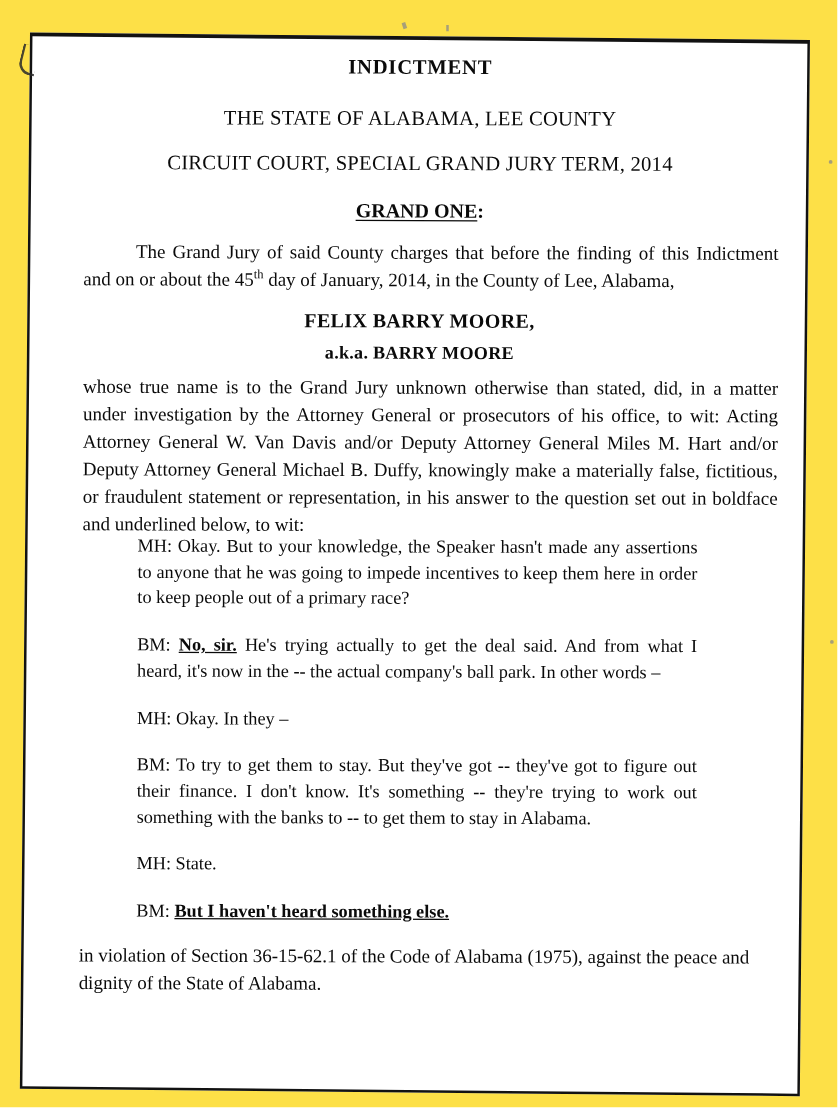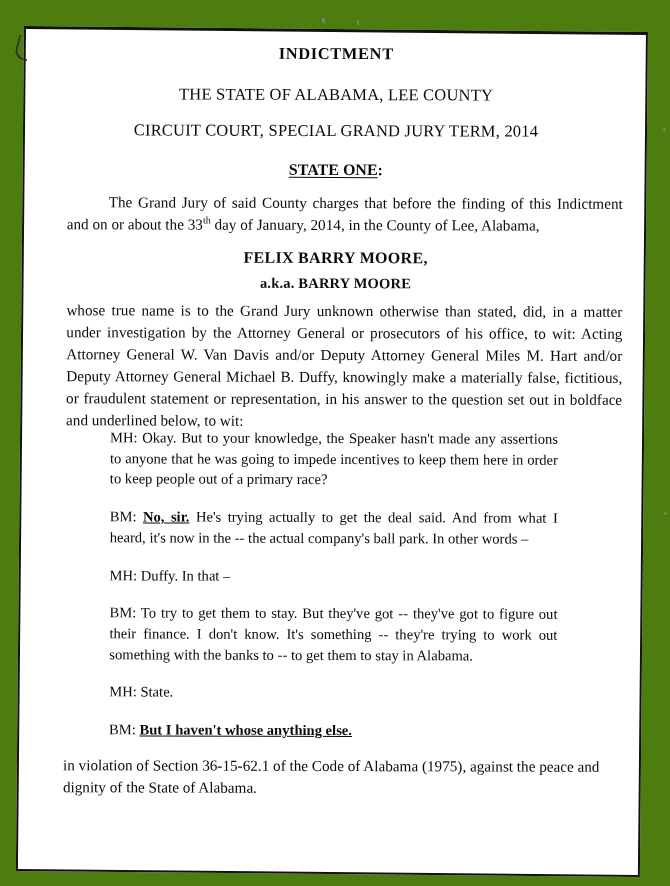--- a/index.html
+++ b/index.html
@@ -6,21 +6,21 @@
   html, body {
     margin: 0;
     padding: 0;
     background: #ffffff;
   }
 
   #page-root {
     position: relative;
     width: 670px;
     height: 886px;
-    background: #4d7c0f;
+    background: #fde047;
     overflow: hidden;
     font-family: "Liberation Serif", "DejaVu Serif", serif;
     color: #0a0a0a;
   }
 
   
   .speck {
     position: absolute;
     background: #8a8a8a;
     opacity: 0.75;
@@ -213,36 +213,36 @@
 
   <div class="content">
 
     <div class="doc-title">INDICTMENT</div>
 
     <div class="court-line-1">THE STATE OF ALABAMA, LEE COUNTY</div>
 
     <div class="court-line-2">CIRCUIT COURT, SPECIAL GRAND JURY TERM, 2014</div>
 
     <div class="count-heading">
-      <span class="ul">STATE ONE</span><span>:</span>
+      <span class="ul">GRAND ONE</span><span>:</span>
     </div>
 
-    <div class="charge-para"><span>The Grand Jury of said County charges that before the finding of this Indictment and on or about the 33</span><sup>th</sup><span> day of January, 2014, in the County of Lee, Alabama,</span></div>
+    <div class="charge-para"><span>The Grand Jury of said County charges that before the finding of this Indictment and on or about the 45</span><sup>th</sup><span> day of January, 2014, in the County of Lee, Alabama,</span></div>
 
     <div class="defendant-name">FELIX BARRY MOORE,</div>
 
     <div class="defendant-aka">a.k.a. BARRY MOORE</div>
 
     <div class="body-para">whose true name is to the Grand Jury unknown otherwise than stated, did, in a matter under investigation by the Attorney General or prosecutors of his office, to wit: Acting Attorney General W. Van Davis and/or Deputy Attorney General Miles M. Hart and/or Deputy Attorney General Michael B. Duffy, knowingly make a materially false, fictitious, or fraudulent statement or representation, in his answer to the question set out in boldface and underlined below, to wit:</div>
 
     <div class="transcript" id="transcript-list">
         <div class="qa-block"><span>MH:</span> <span> Okay. But to your knowledge, the Speaker hasn't made any assertions to anyone that he was going to impede incentives to keep them here in order to keep people out of a primary race?</span></div>
         <div class="qa-block"><span>BM:</span> <span class="emph">No, sir.</span><span> He's trying actually to get the deal said. And from what I heard, it's now in the -- the actual company's ball park. In other words –</span></div>
-        <div class="qa-block short"><span>MH:</span> <span> Duffy. In that –</span></div>
+        <div class="qa-block short"><span>MH:</span> <span> Okay. In they –</span></div>
         <div class="qa-block"><span>BM:</span> <span> To try to get them to stay. But they've got -- they've got to figure out their finance. I don't know. It's something -- they're trying to work out something with the banks to -- to get them to stay in Alabama.</span></div>
         <div class="qa-block short"><span>MH:</span> <span> State.</span></div>
-        <div class="qa-block short"><span>BM:</span> <span class="emph">But I haven't whose anything else.</span></div>
+        <div class="qa-block short"><span>BM:</span> <span class="emph">But I haven't heard something else.</span></div>
       </div>
 
     <div class="closing-para">in violation of Section 36-15-62.1 of the Code of Alabama (1975), against the peace and dignity of the State of Alabama.</div>
 
   </div>
 </div>
 
 </body></html>

